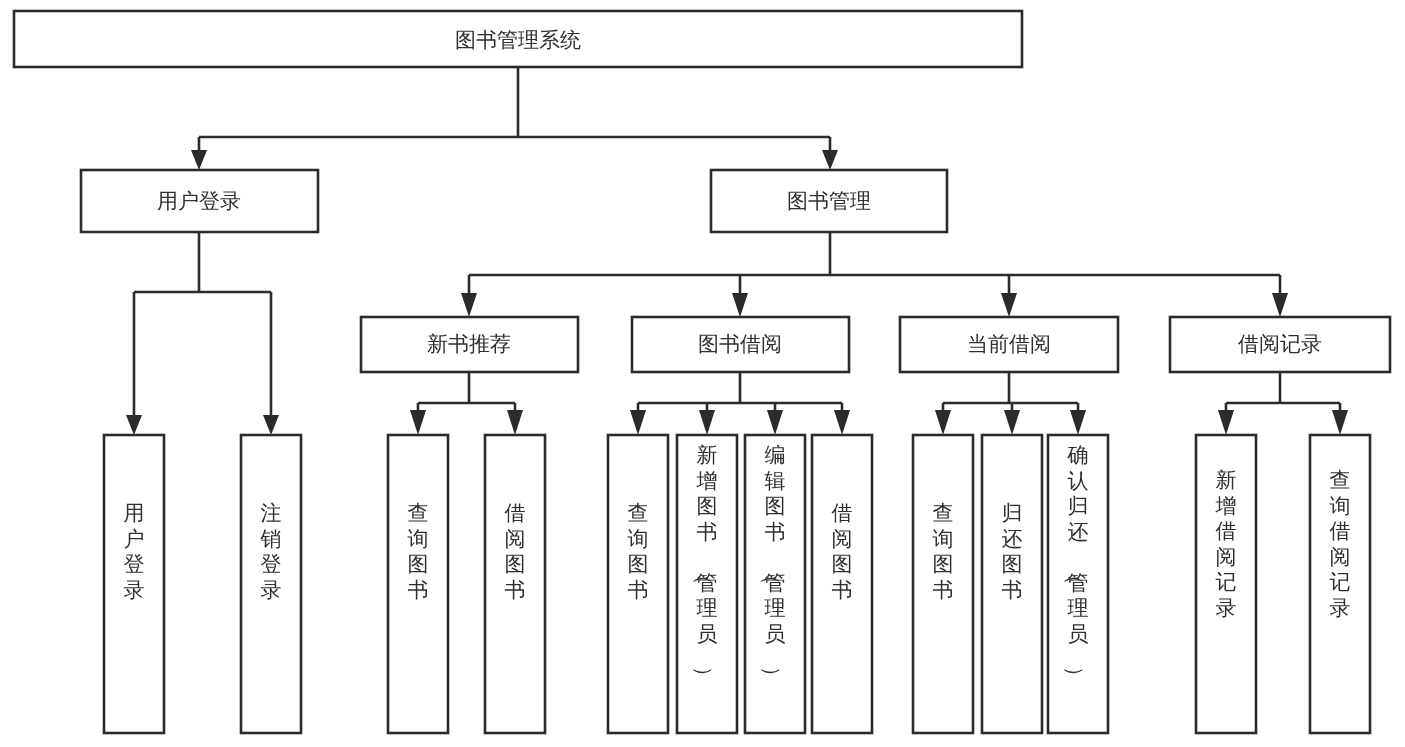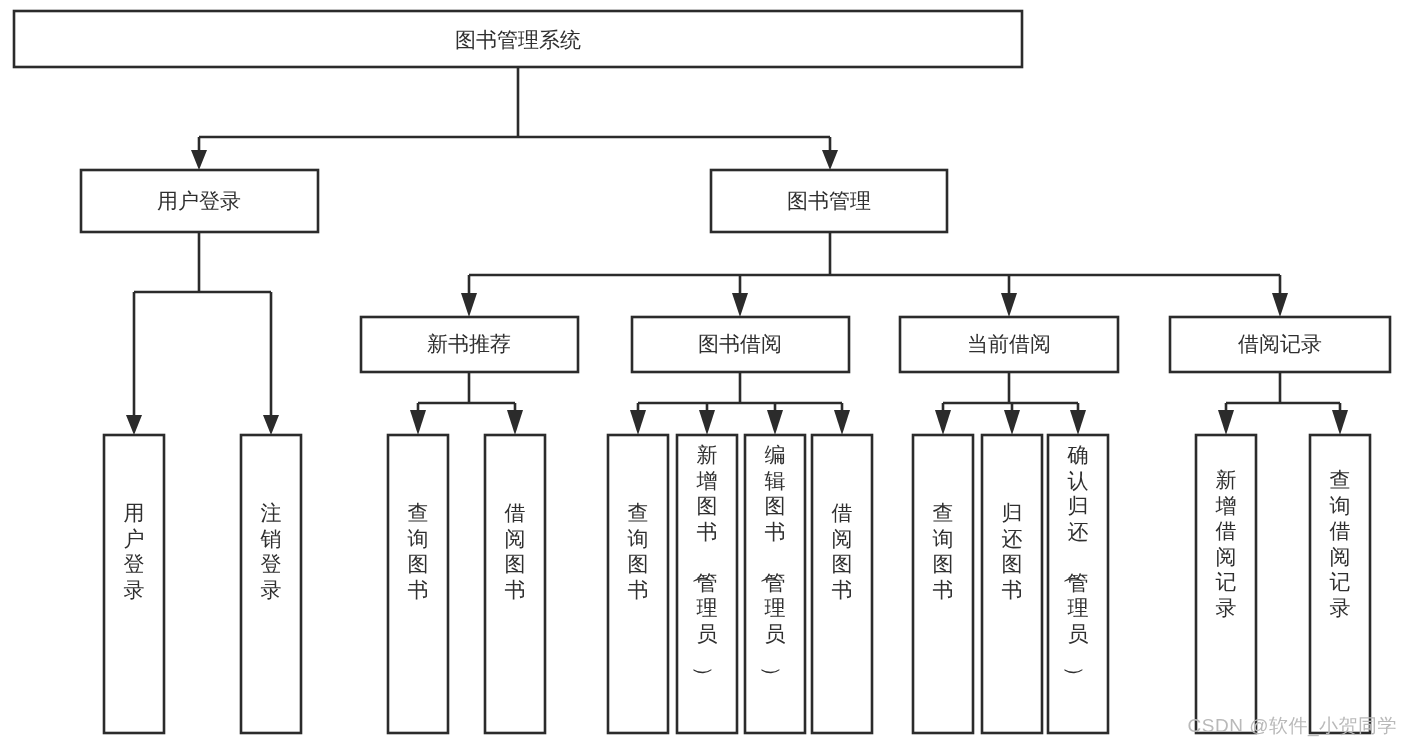--- a/index.html
+++ b/index.html
@@ -243,15 +243,14 @@
       <text class="node-label-v" x="1226" y="487"><tspan x="1226" dy="0">新</tspan><tspan x="1226" dy="25.5">增</tspan><tspan x="1226" dy="25.5">借</tspan><tspan x="1226" dy="25.5">阅</tspan><tspan x="1226" dy="25.5">记</tspan><tspan x="1226" dy="25.5">录</tspan></text>
     </g>
 
     <g>
       <rect class="node-box" x="1310" y="435" width="60" height="298"></rect>
       <text class="node-label-v" x="1340" y="487"><tspan x="1340" dy="0">查</tspan><tspan x="1340" dy="25.5">询</tspan><tspan x="1340" dy="25.5">借</tspan><tspan x="1340" dy="25.5">阅</tspan><tspan x="1340" dy="25.5">记</tspan><tspan x="1340" dy="25.5">录</tspan></text>
     </g>
 
   </svg>
 
-  <div class="watermark-text">CSDN @软件_小贺同学</div>
 
 </div>
 
 </body></html>

